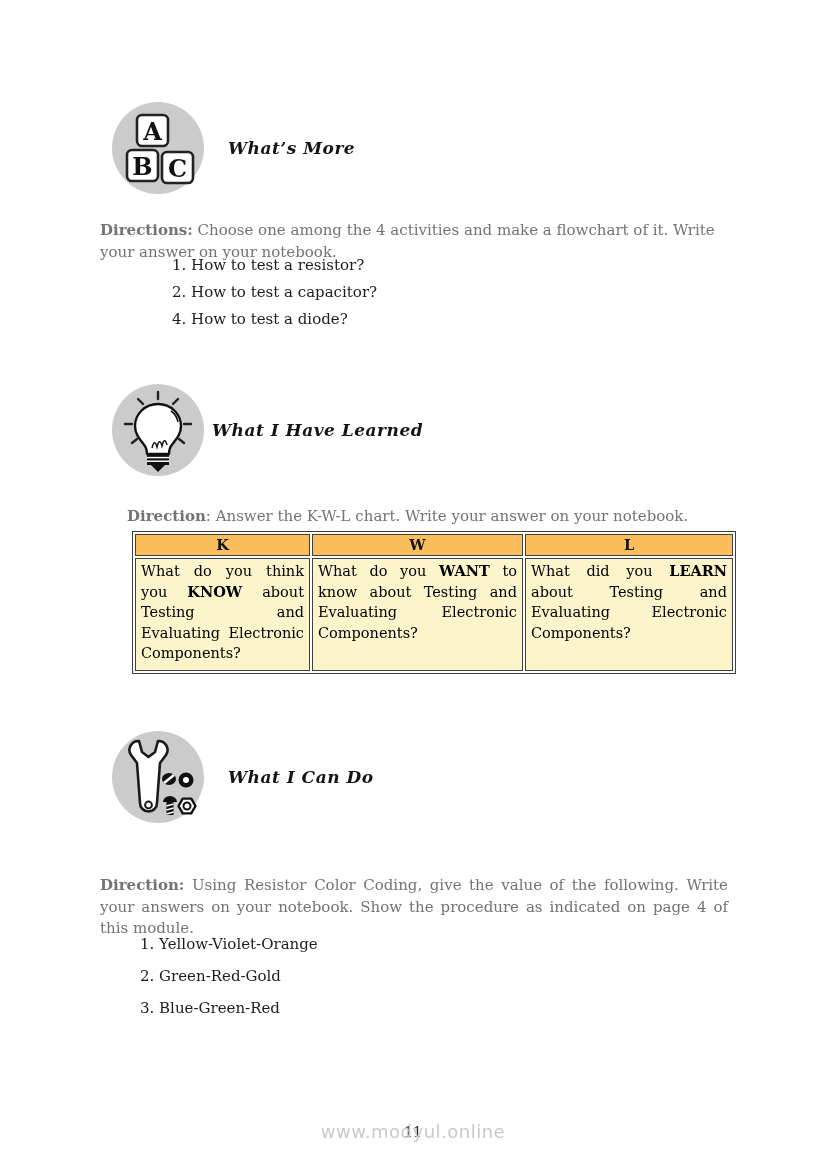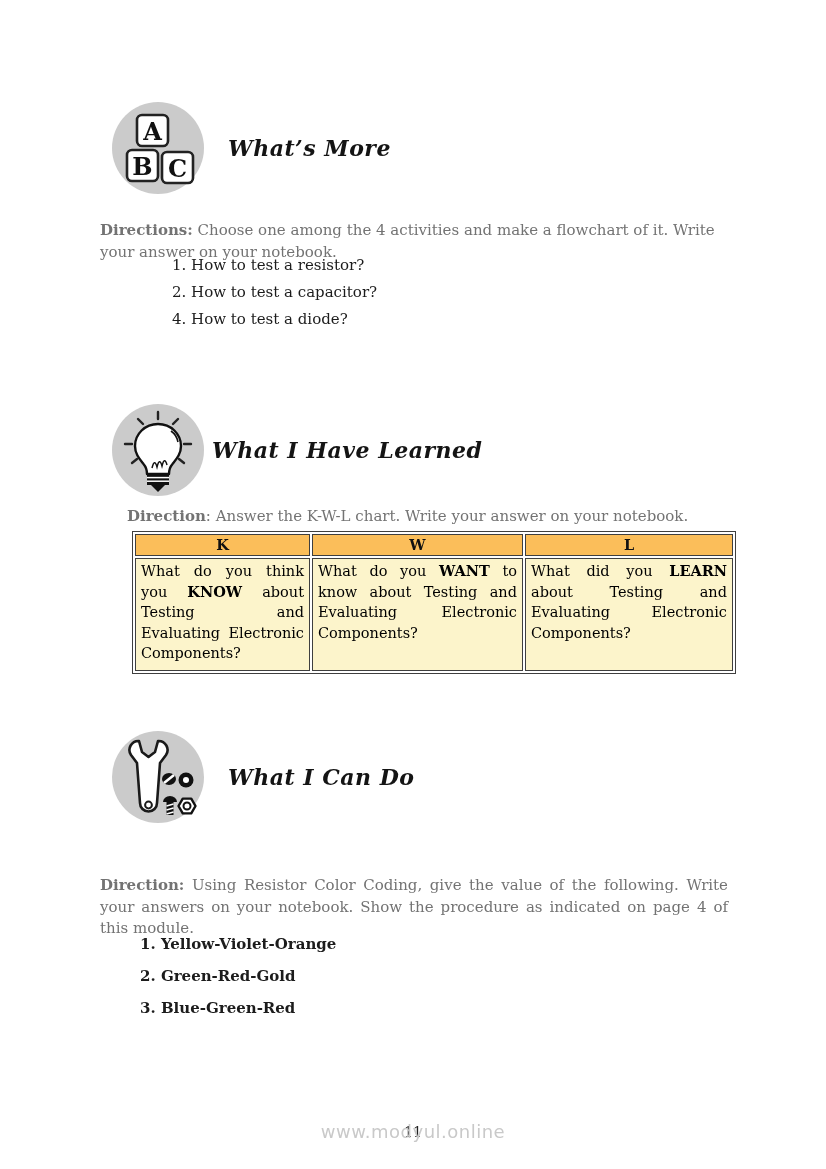--- a/index.html
+++ b/index.html
@@ -9,47 +9,47 @@
     background:#ffffff;
     font-family:"DejaVu Serif", serif;
     color:#1c1c1c;
     overflow:hidden;
   }
   .section-header {
     position:absolute; left:112px;
     display:flex; align-items:center; gap:24px;
   }
   #hdr-whats-more   { top:102px; }
-  #hdr-learned      { top:404px;gap:8px; }
+  #hdr-learned      { top:384px;gap:8px; }
   #hdr-can-do       { top:731px; }
   .icon-circle {
     width:92px; height:92px; border-radius:50%;
     background:var(--circle-bg,#cbcbcb);
     display:flex; align-items:center; justify-content:center;
     flex:0 0 auto;
   }
   .section-title {
-    font-size:22px; font-weight:bold; font-style:italic;
+    font-size:17px; font-weight:bold; font-style:italic;
     letter-spacing:0.5px; white-space:nowrap; color:#141414;
   }
   .para {
     position:absolute; left:100px; width:628px;
     font-size:15px; line-height:21.5px; color:#737373;
   }
   #dir-whats-more { top:205px; }
   #dir-learned    { left:127px; top:491px; width:620px; white-space:nowrap; }
   #dir-can-do     { top:860px; text-align:justify; }
   .bold { font-weight:bold; }
   .qlist { position:absolute; left:140px; font-size:15px; }
   #list-activities { top:255px; }
   #list-activities .qitem { line-height:21px; margin-bottom:6px;margin-left:32px; }
   #list-activities .qitem:nth-child(3) { margin-bottom:5px; }
   #list-activities .qitem:last-child { margin-bottom:0; }
   #list-resistors { top:934px; }
-  #list-resistors .qitem { line-height:21px; margin-bottom:11px;font-weight:bold; }
+  #list-resistors .qitem { line-height:21px; margin-bottom:11px; }
 
   table.kwl {
     position:absolute; left:132px; top:531px; width:594px;
     border-collapse:separate; border-spacing:2px;
     border:1px solid var(--tbl-border,#3f3f3f);
     background:#ffffff;
     table-layout:fixed;
   }
   table.kwl th {
     background:var(--tbl-hdr-bg,#fbbe5a);

